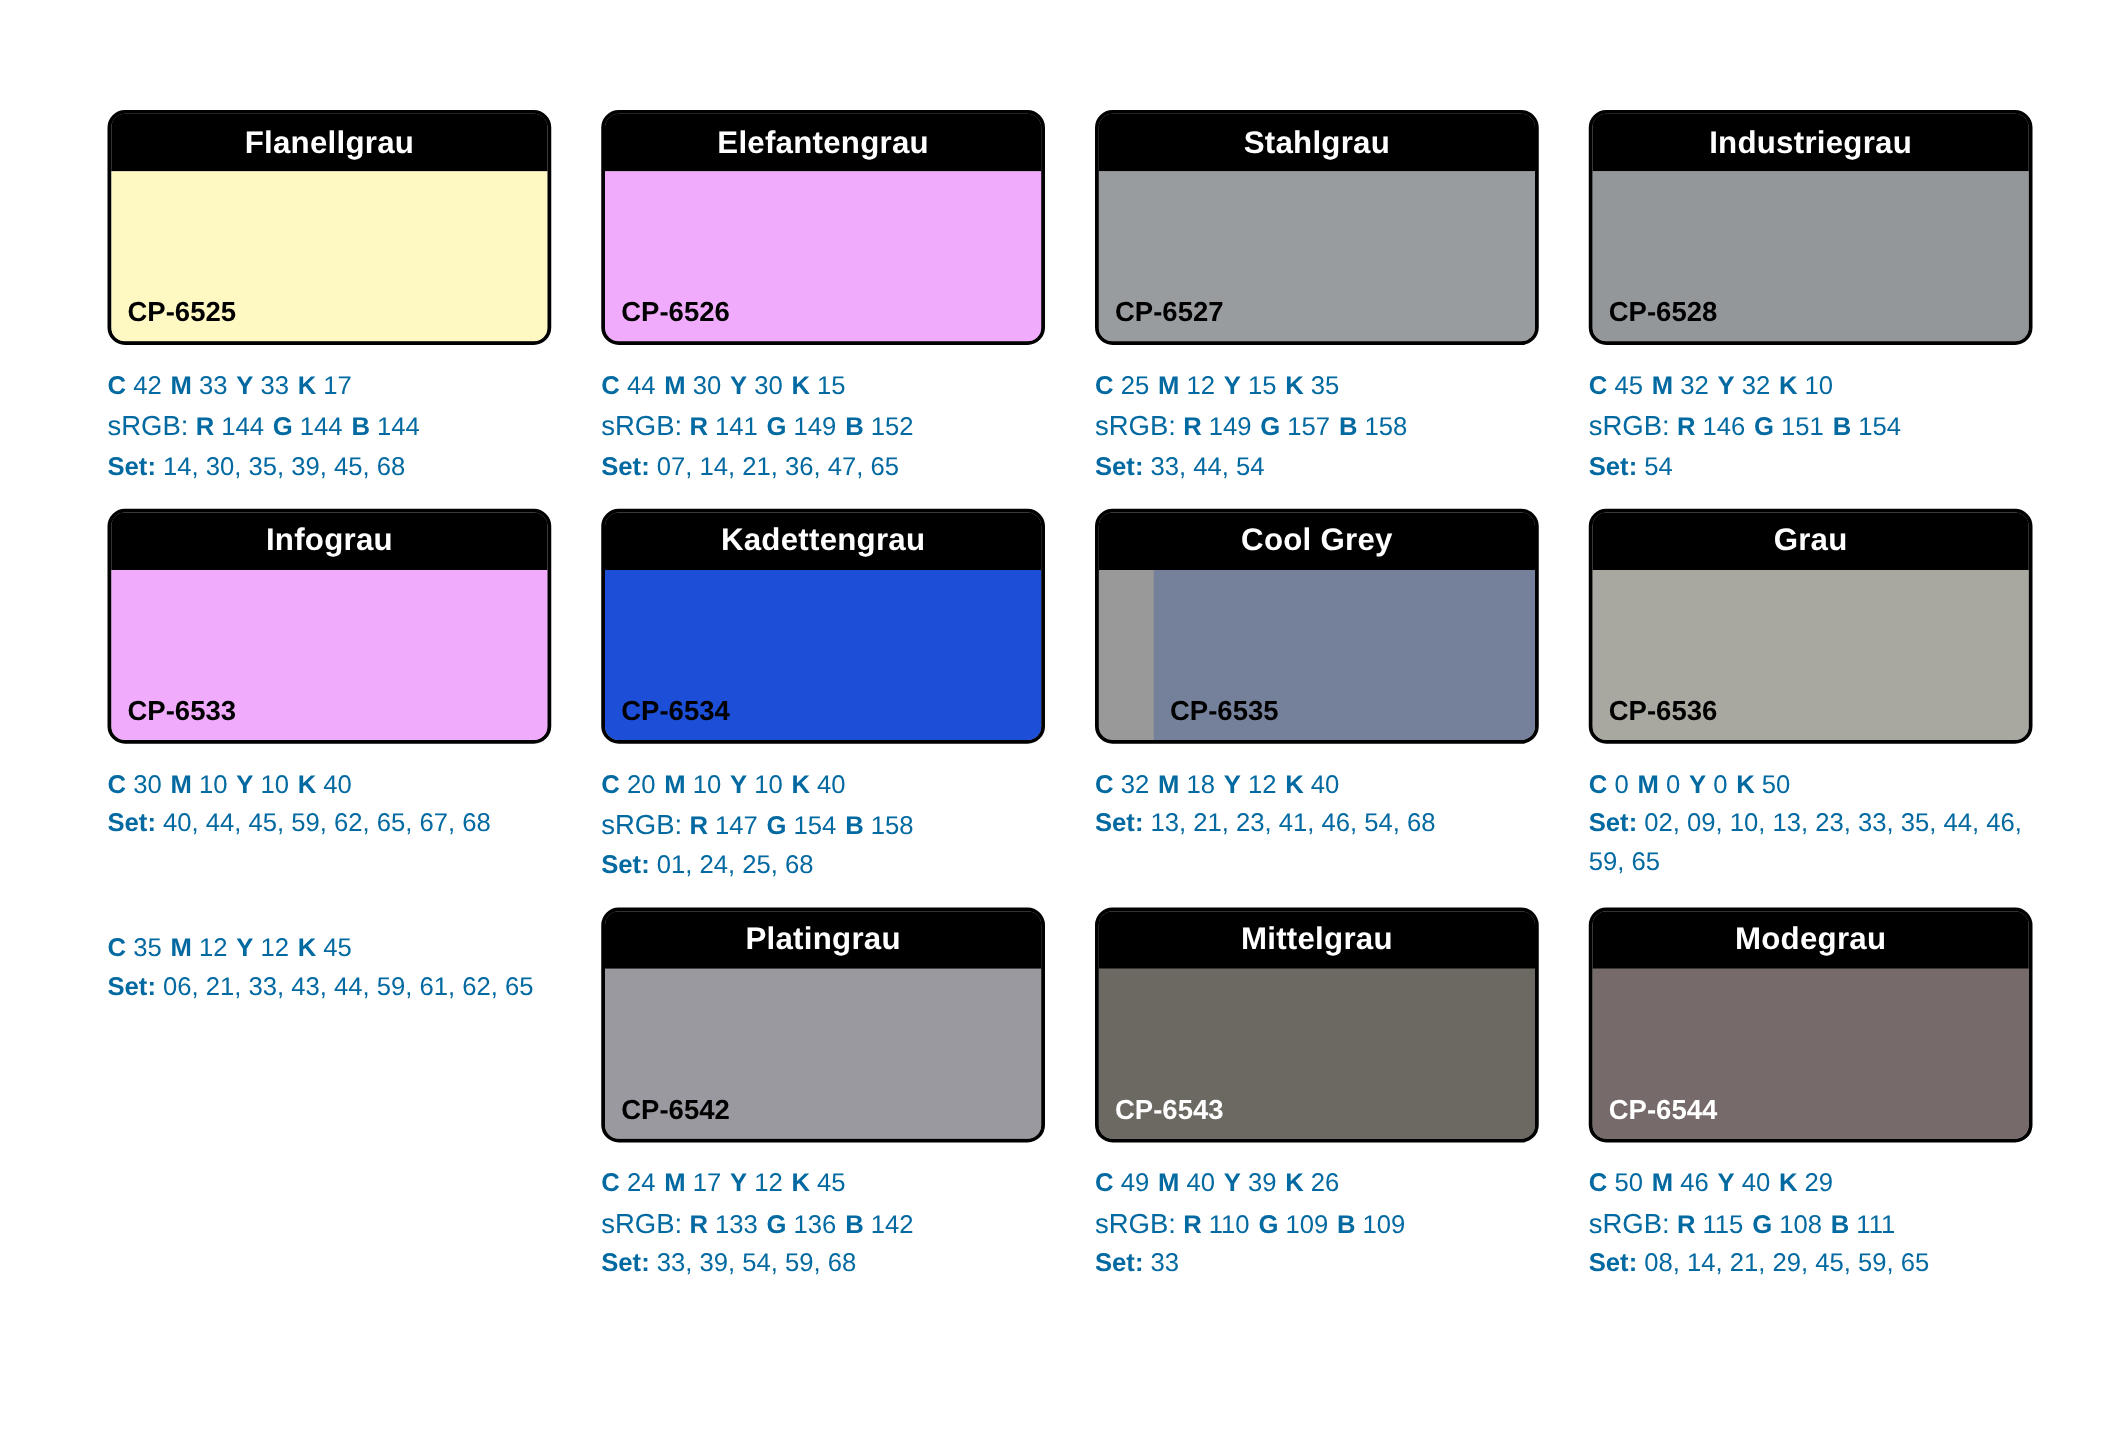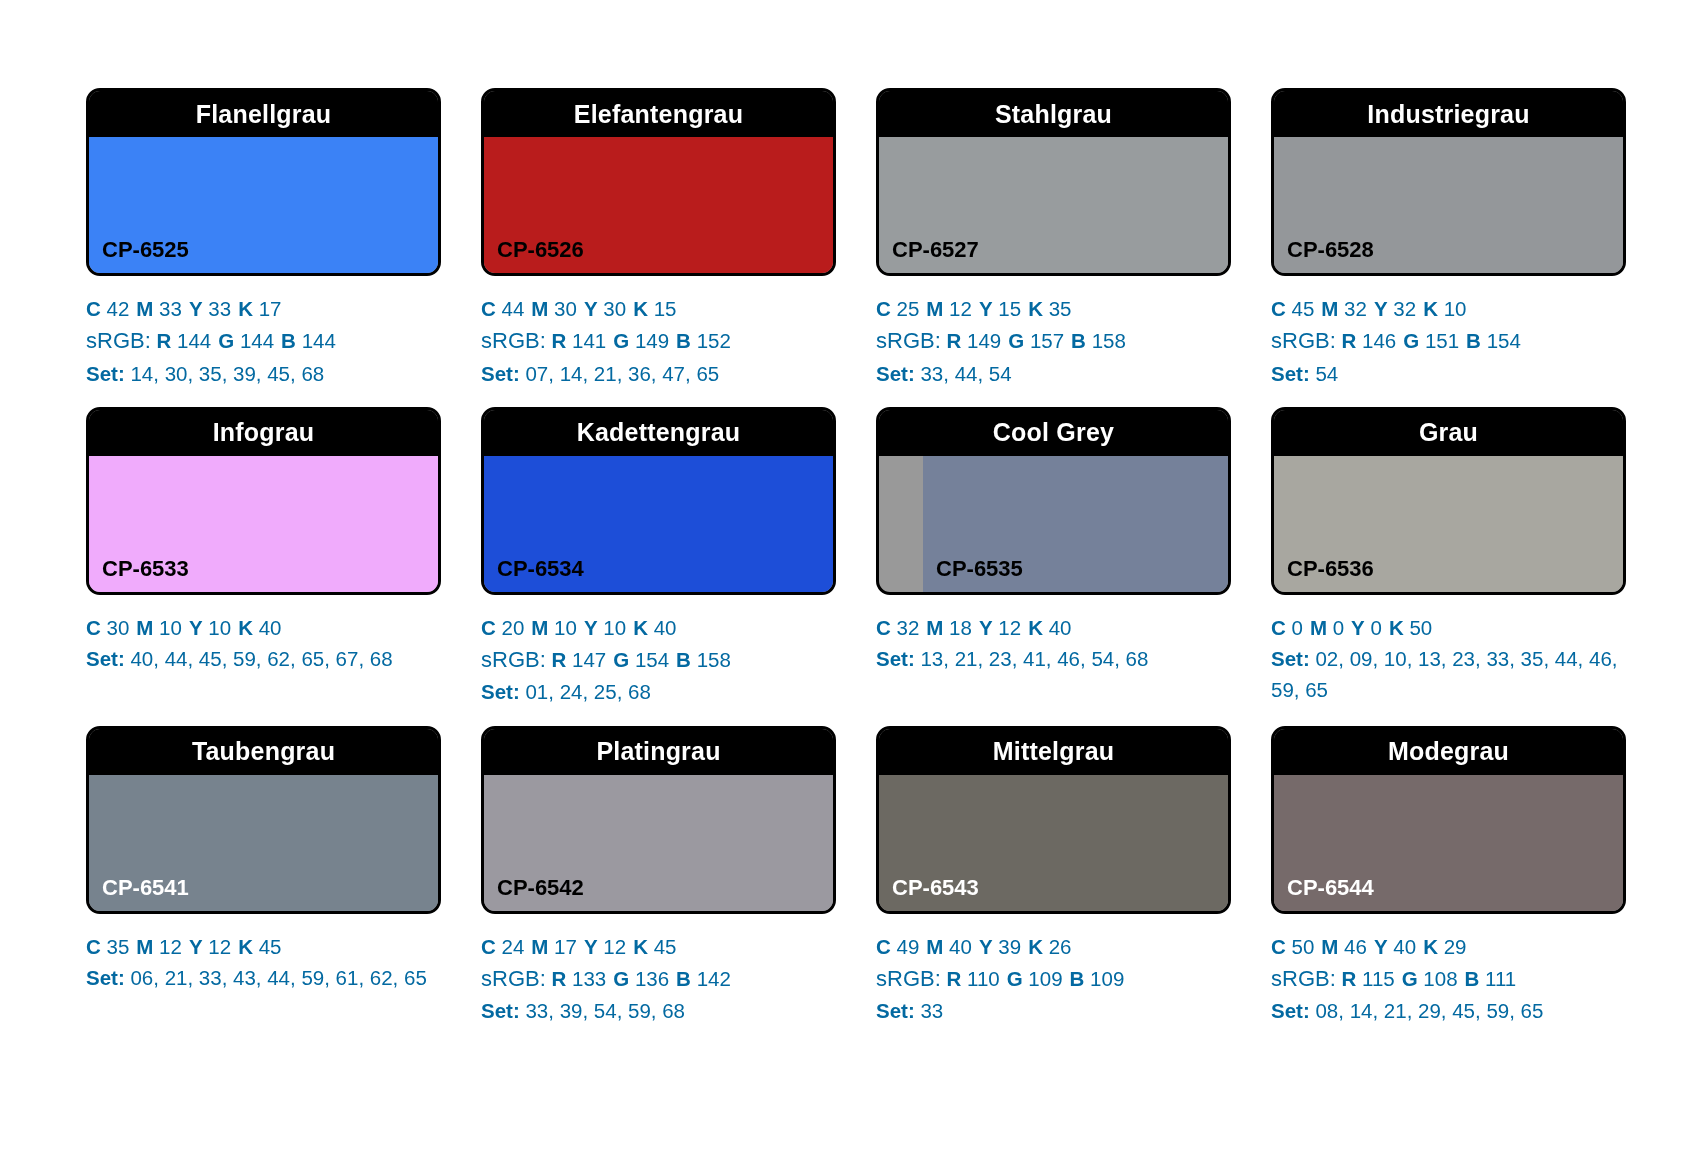--- a/index.html
+++ b/index.html
@@ -90,34 +90,34 @@
   }
 </style>
 </head>
 <body>
 
 <div class="sheet">
   <div class="grid" id="grid">
       <div class="swatch-cell">
         <div class="chip">
           <div class="chip-header">Flanellgrau</div>
-          <div class="chip-body" style="background: #3b82f6; text-decoration: underline;">
+          <div class="chip-body" style="background: #fef9c3; text-decoration: underline;">
             <div class="chip-code">CP-6525</div>
           </div>
         </div>
         <div class="specs">
           <div class="row"><b>C</b> <span>42</span><span class="sp"></span><b>M</b> <span>33</span><span class="sp"></span><b>Y</b> <span>33</span><span class="sp"></span><b>K</b> <span>17</span></div>
           <div class="row"><span class="srgb-lbl">sRGB:</span> <b>R</b> <span>144</span><span class="sp"></span><b>G</b> <span>144</span><span class="sp"></span><b>B</b> <span>144</span></div>
           <div class="row"><span class="lbl">Set:</span> <span>14, 30, 35, 39, 45, 68</span></div>
         </div>
       </div>
       <div class="swatch-cell">
         <div class="chip">
           <div class="chip-header">Elefantengrau</div>
-          <div class="chip-body" style="background: #b91c1c;">
+          <div class="chip-body" style="background: #f0abfc;">
             <div class="chip-code">CP-6526</div>
           </div>
         </div>
         <div class="specs">
           <div class="row"><b>C</b> <span>44</span><span class="sp"></span><b>M</b> <span>30</span><span class="sp"></span><b>Y</b> <span>30</span><span class="sp"></span><b>K</b> <span>15</span></div>
           <div class="row"><span class="srgb-lbl">sRGB:</span> <b>R</b> <span>141</span><span class="sp"></span><b>G</b> <span>149</span><span class="sp"></span><b>B</b> <span>152</span></div>
           <div class="row"><span class="lbl">Set:</span> <span>07, 14, 21, 36, 47, 65</span></div>
         </div>
       </div>
       <div class="swatch-cell">
@@ -189,26 +189,20 @@
           <div class="chip-body" style="background: rgb(168, 167, 160);">
             <div class="chip-code">CP-6536</div>
           </div>
         </div>
         <div class="specs">
           <div class="row"><b>C</b> <span>0</span><span class="sp"></span><b>M</b> <span>0</span><span class="sp"></span><b>Y</b> <span>0</span><span class="sp"></span><b>K</b> <span>50</span></div>
           <div class="row"><span class="lbl">Set:</span> <span>02, 09, 10, 13, 23, 33, 35, 44, 46, 59, 65</span></div>
         </div>
       </div>
       <div class="swatch-cell">
-        <div class="chip">
-          <div class="chip-header">Taubengrau</div>
-          <div class="chip-body" style="background: rgb(119, 131, 142);">
-            <div class="chip-code light">CP-6541</div>
-          </div>
-        </div>
         <div class="specs">
           <div class="row"><b>C</b> <span>35</span><span class="sp"></span><b>M</b> <span>12</span><span class="sp"></span><b>Y</b> <span>12</span><span class="sp"></span><b>K</b> <span>45</span></div>
           <div class="row"><span class="lbl">Set:</span> <span>06, 21, 33, 43, 44, 59, 61, 62, 65</span></div>
         </div>
       </div>
       <div class="swatch-cell">
         <div class="chip">
           <div class="chip-header">Platingrau</div>
           <div class="chip-body" style="background: rgb(155, 153, 160);">
             <div class="chip-code">CP-6542</div>

